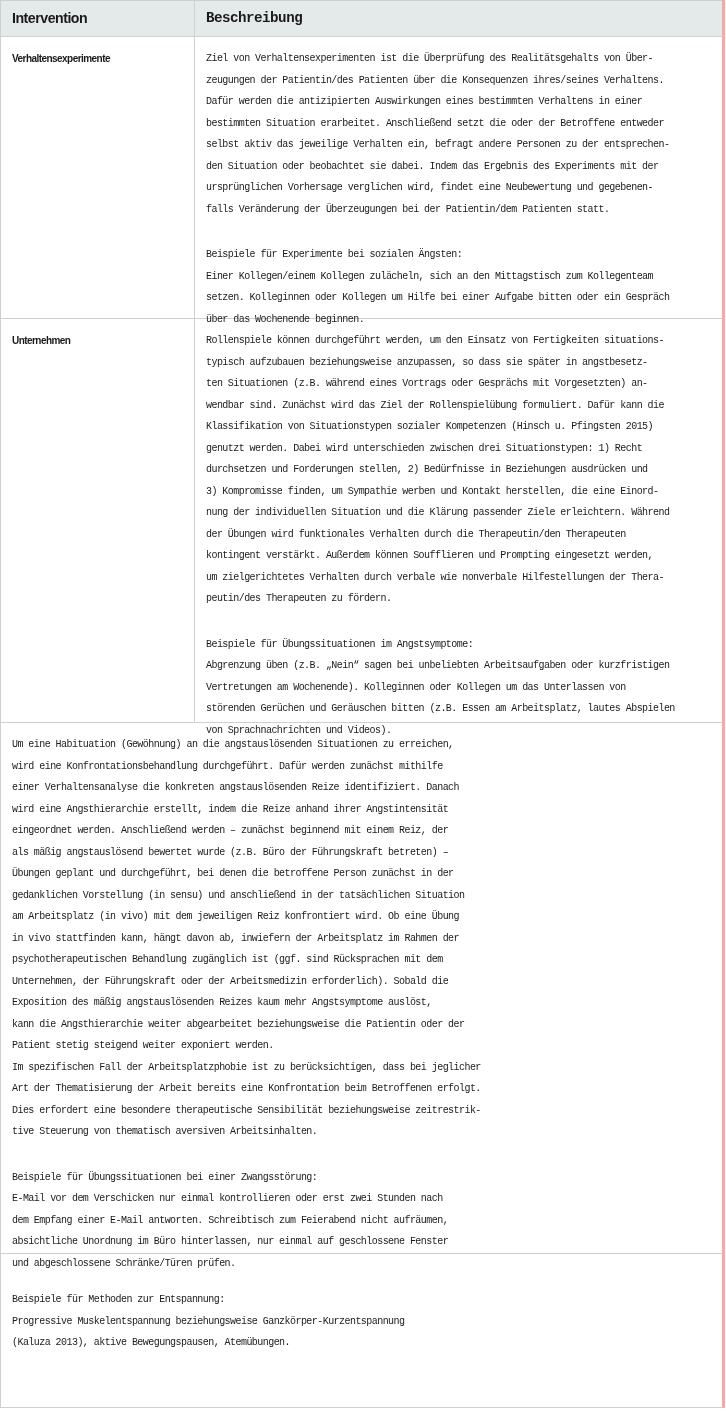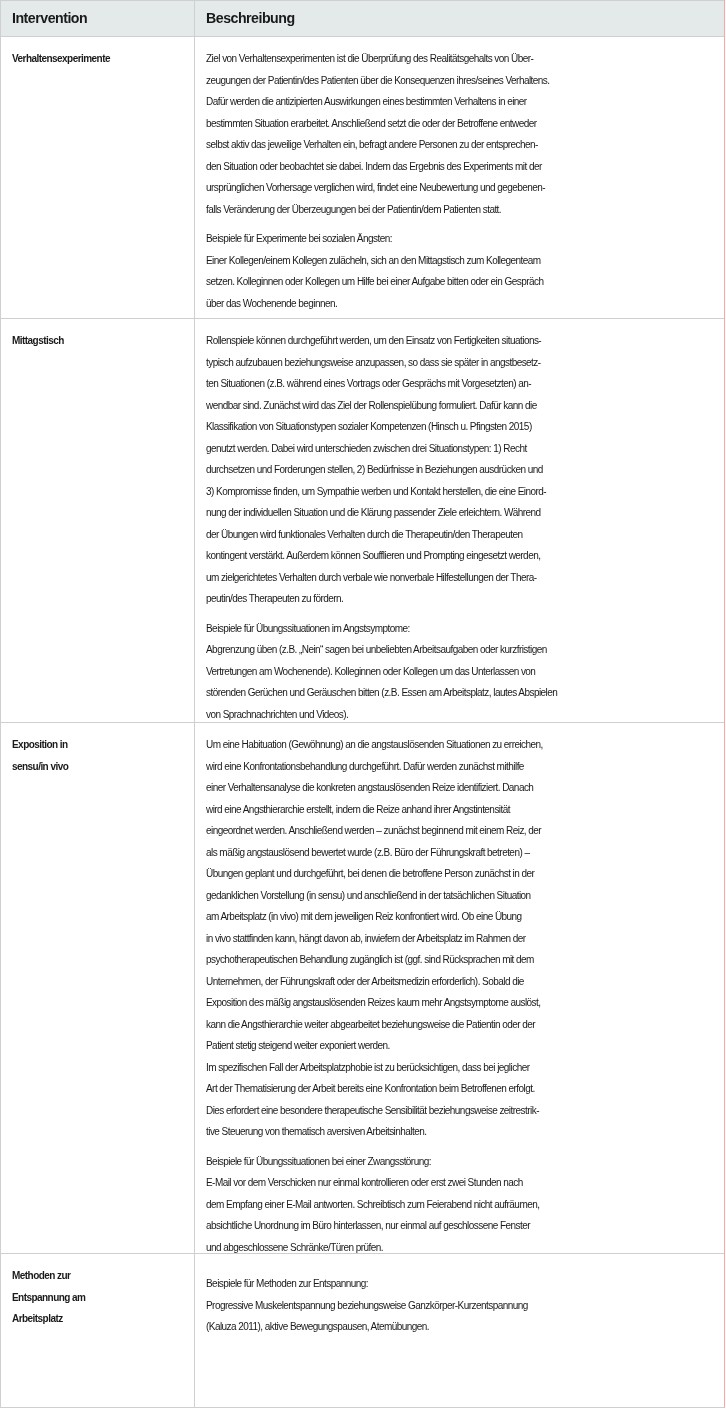--- a/index.html
+++ b/index.html
@@ -13,21 +13,21 @@
       overflow: hidden;
       font-family: "Liberation Sans Narrow", "Liberation Sans", sans-serif;
       color: #1a1a1a;
     }
     .table {
       position: absolute;
       left: 0;
       top: 0;
       width: 725px;
       border-left: 1px solid #cfcfcf;
-      border-right: 1px solid #fca5a5;
+      border-right: 3px solid #fca5a5;
       border-bottom: 1px solid #cfcfcf;
       box-sizing: border-box;
     }
     .row {
       display: flex;
       border-top: 1px solid #cfcfcf;
       box-sizing: border-box;
     }
     .row.header {
       background: #e4e9e9;
@@ -38,20 +38,21 @@
       width: 194px;
       flex: 0 0 194px;
       border-right: 1px solid #cfcfcf;
       box-sizing: border-box;
       padding: 10px 10px 10px 11px;
     }
     .cell-right {
       flex: 1 1 auto;
       box-sizing: border-box;
       padding: 10px 8px 26px 11px;
+      font-family: Liberation Mono, monospace;
     }
     .row.header .cell-left,
     .row.header .cell-right {
       padding-top: 9px;
       font-weight: bold;
       font-size: 14.2px;
       letter-spacing: -0.5px;
       transform-origin: left center;
     }
     .label {
@@ -64,21 +65,21 @@
       font-size: 10px;
       line-height: 21.5px;
       letter-spacing: -0.55px;
       margin: 0;
       white-space: pre-line;
     }
     .para + .para {
       margin-top: 8px;
     }
     .para.example-title {
-      margin-top: 8px;
+      margin-top: 24px;
     }
     .row-1 { height: 282px; }
     .row-2 { height: 404px; }
     .row-3 { height: 531px; }
     .row-4 { height: 154px; }
     .row-1 .cell-left, .row-1 .cell-right,
     .row-2 .cell-left, .row-2 .cell-right,
     .row-3 .cell-left, .row-3 .cell-right,
     .row-4 .cell-left, .row-4 .cell-right {
       padding-top: 11px;
@@ -109,21 +110,21 @@
 falls Veränderung der Überzeugungen bei der Patientin/dem Patienten statt.</p>
       <p class="para example-title"><span>Beispiele für Experimente bei sozialen Ängsten:</span>
 <span>Einer Kollegen/einem Kollegen zulächeln, sich an den Mittagstisch zum Kollegenteam
 setzen. Kolleginnen oder Kollegen um Hilfe bei einer Aufgabe bitten oder ein Gespräch
 über das Wochenende beginnen.</span></p>
     </div>
   </div>
 
   <div class="row row-2">
     <div class="cell-left">
-      <div class="label para">Mittagstisch</div>
+      <div class="label para">Unternehmen</div>
     </div>
     <div class="cell-right">
       <p class="para">Rollenspiele können durchgeführt werden, um den Einsatz von Fertigkeiten situations-
 typisch aufzubauen beziehungsweise anzupassen, so dass sie später in angstbesetz-
 ten Situationen (z.B. während eines Vortrags oder Gesprächs mit Vorgesetzten) an-
 wendbar sind. Zunächst wird das Ziel der Rollenspielübung formuliert. Dafür kann die
 Klassifikation von Situationstypen sozialer Kompetenzen (Hinsch u. Pfingsten 2015)
 genutzt werden. Dabei wird unterschieden zwischen drei Situationstypen: 1) Recht
 durchsetzen und Forderungen stellen, 2) Bedürfnisse in Beziehungen ausdrücken und
 3) Kompromisse finden, um Sympathie werben und Kontakt herstellen, die eine Einord-
@@ -134,24 +135,20 @@
 peutin/des Therapeuten zu fördern.</p>
       <p class="para example-title"><span>Beispiele für Übungssituationen im Angstsymptome:</span>
 <span>Abgrenzung üben (z.B. „Nein“ sagen bei unbeliebten Arbeitsaufgaben oder kurzfristigen
 Vertretungen am Wochenende). Kolleginnen oder Kollegen um das Unterlassen von
 störenden Gerüchen und Geräuschen bitten (z.B. Essen am Arbeitsplatz, lautes Abspielen
 von Sprachnachrichten und Videos).</span></p>
     </div>
   </div>
 
   <div class="row row-3">
-    <div class="cell-left">
-      <div class="label para">Exposition in
-sensu/in vivo</div>
-    </div>
     <div class="cell-right">
       <p class="para">Um eine Habituation (Gewöhnung) an die angstauslösenden Situationen zu erreichen,
 wird eine Konfrontationsbehandlung durchgeführt. Dafür werden zunächst mithilfe
 einer Verhaltensanalyse die konkreten angstauslösenden Reize identifiziert. Danach
 wird eine Angsthierarchie erstellt, indem die Reize anhand ihrer Angstintensität
 eingeordnet werden. Anschließend werden – zunächst beginnend mit einem Reiz, der
 als mäßig angstauslösend bewertet wurde (z.B. Büro der Führungskraft betreten) –
 Übungen geplant und durchgeführt, bei denen die betroffene Person zunächst in der
 gedanklichen Vorstellung (in sensu) und anschließend in der tatsächlichen Situation
 am Arbeitsplatz (in vivo) mit dem jeweiligen Reiz konfrontiert wird. Ob eine Übung
@@ -167,25 +164,20 @@
 tive Steuerung von thematisch aversiven Arbeitsinhalten.</p>
       <p class="para example-title"><span>Beispiele für Übungssituationen bei einer Zwangsstörung:</span>
 <span>E-Mail vor dem Verschicken nur einmal kontrollieren oder erst zwei Stunden nach
 dem Empfang einer E-Mail antworten. Schreibtisch zum Feierabend nicht aufräumen,
 absichtliche Unordnung im Büro hinterlassen, nur einmal auf geschlossene Fenster
 und abgeschlossene Schränke/Türen prüfen.</span></p>
     </div>
   </div>
 
   <div class="row row-4">
-    <div class="cell-left">
-      <div class="label para">Methoden zur
-Entspannung am
-Arbeitsplatz</div>
-    </div>
     <div class="cell-right">
       <p class="para example-title"><span>Beispiele für Methoden zur Entspannung:</span>
 <span>Progressive Muskelentspannung beziehungsweise Ganzkörper-Kurzentspannung
-(Kaluza 2011), aktive Bewegungspausen, Atemübungen.</span></p>
+(Kaluza 2013), aktive Bewegungspausen, Atemübungen.</span></p>
     </div>
   </div>
 
 </div>
 
 </body></html>

